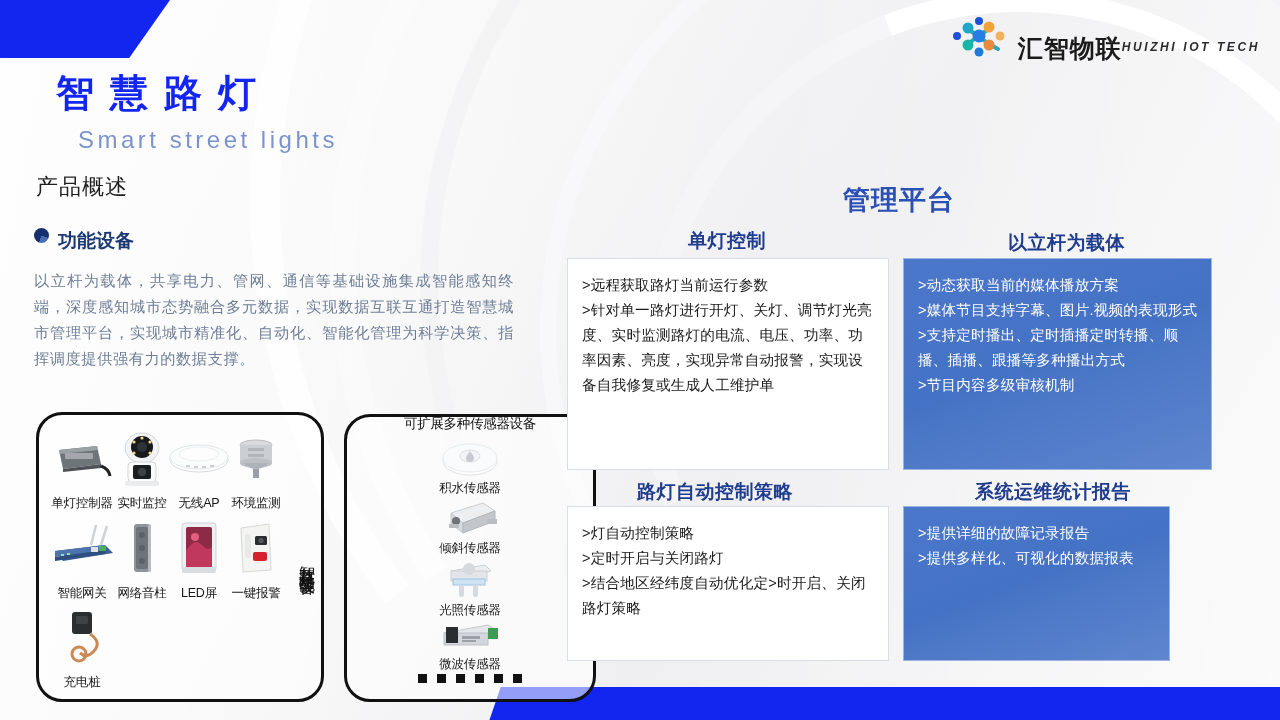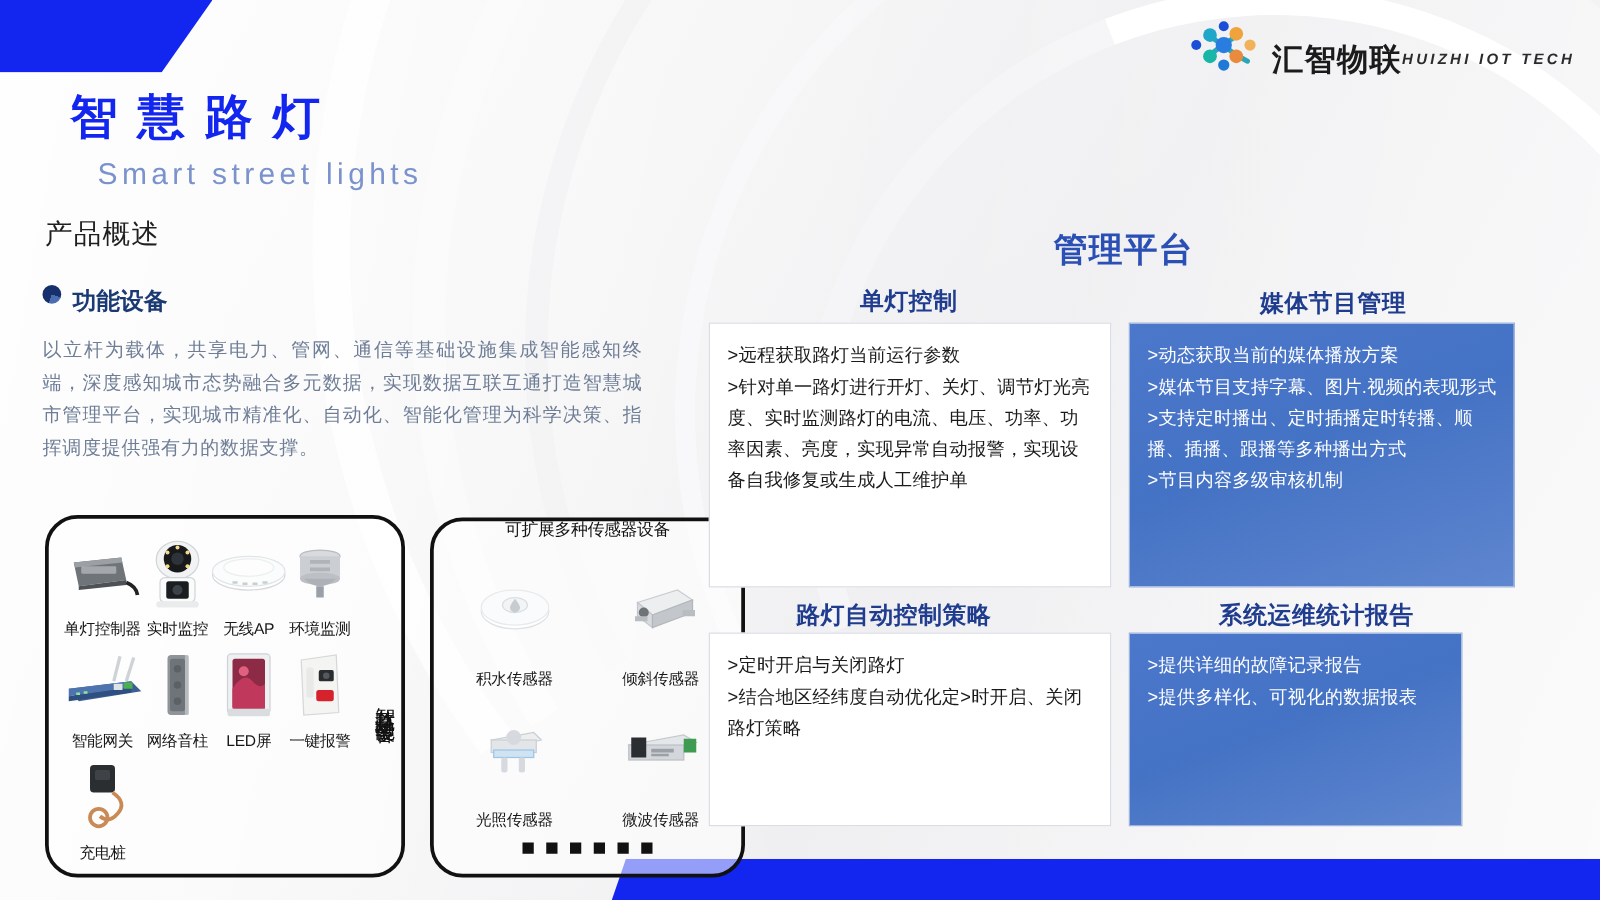--- a/index.html
+++ b/index.html
@@ -106,21 +106,21 @@
     writing-mode: vertical-rl; text-orientation: upright;
     display: flex; align-items: flex-start; justify-content: center; line-height: 1.06;
   }
 
   .sensor-head {
     position: absolute; left: 0; right: 0; top: -2px; text-align: center;
     font-size: 13.5px; color: #111; letter-spacing: -.3px;
   }
   .grid2 {
     position: absolute; left: 6px; right: 6px; top: 22px; bottom: 34px;
-    display: grid; grid-template-columns: repeat(2, 1fr); grid-template-rows: repeat(2, 1fr);
+    display: grid; grid-template-columns: repeat(1, 1fr); grid-template-rows: repeat(2, 1fr);
   }
   .dots { position: absolute; left: 0; right: 0; bottom: 16px; display: flex; justify-content: center; gap: 10px; }
   .dots i { width: 9px; height: 9px; background: #111; display: block; }
 
   
   .plat-title {
     position: absolute; left: 843px; top: 182px;
     font-size: 27px; font-weight: 700; color: #2b50b5; letter-spacing: 1px;
   }
   .card-head {
@@ -418,30 +418,31 @@
   </div>
 
   <div class="plat-title">管理平台</div>
 
   <div class="card-head" id="h-dlkz">单灯控制</div>
   <div class="card light" id="c-dlkz">
     <p>&gt;远程获取路灯当前运行参数</p>
     <p>&gt;针对单一路灯进行开灯、关灯、调节灯光亮度、实时监测路灯的电流、电压、功率、功率因素、亮度，实现异常自动报警，实现设备自我修复或生成人工维护单</p>
   </div>
 
-  <div class="card-head" id="h-mtjm">媒体节目管理</div>
+  <div class="card-head" id="h-mtjm">以立杆为载体</div>
   <div class="card blue" id="c-mtjm">
     <p>&gt;动态获取当前的媒体播放方案</p>
     <p>&gt;媒体节目支持字幕、图片.视频的表现形式</p>
     <p>&gt;支持定时播出、定时插播定时转播、顺播、插播、跟播等多种播出方式</p>
     <p>&gt;节目内容多级审核机制</p>
   </div>
 
   <div class="card-head" id="h-ldzd">路灯自动控制策略</div>
   <div class="card light" id="c-ldzd">
+    <p>&gt;灯自动控制策略</p>
     <p>&gt;定时开启与关闭路灯</p>
     <p>&gt;结合地区经纬度自动优化定&gt;时开启、关闭路灯策略</p>
   </div>
 
   <div class="card-head" id="h-xtyw">系统运维统计报告</div>
   <div class="card blue" id="c-xtyw">
     <p>&gt;提供详细的故障记录报告</p>
     <p>&gt;提供多样化、可视化的数据报表</p>
   </div>
 

